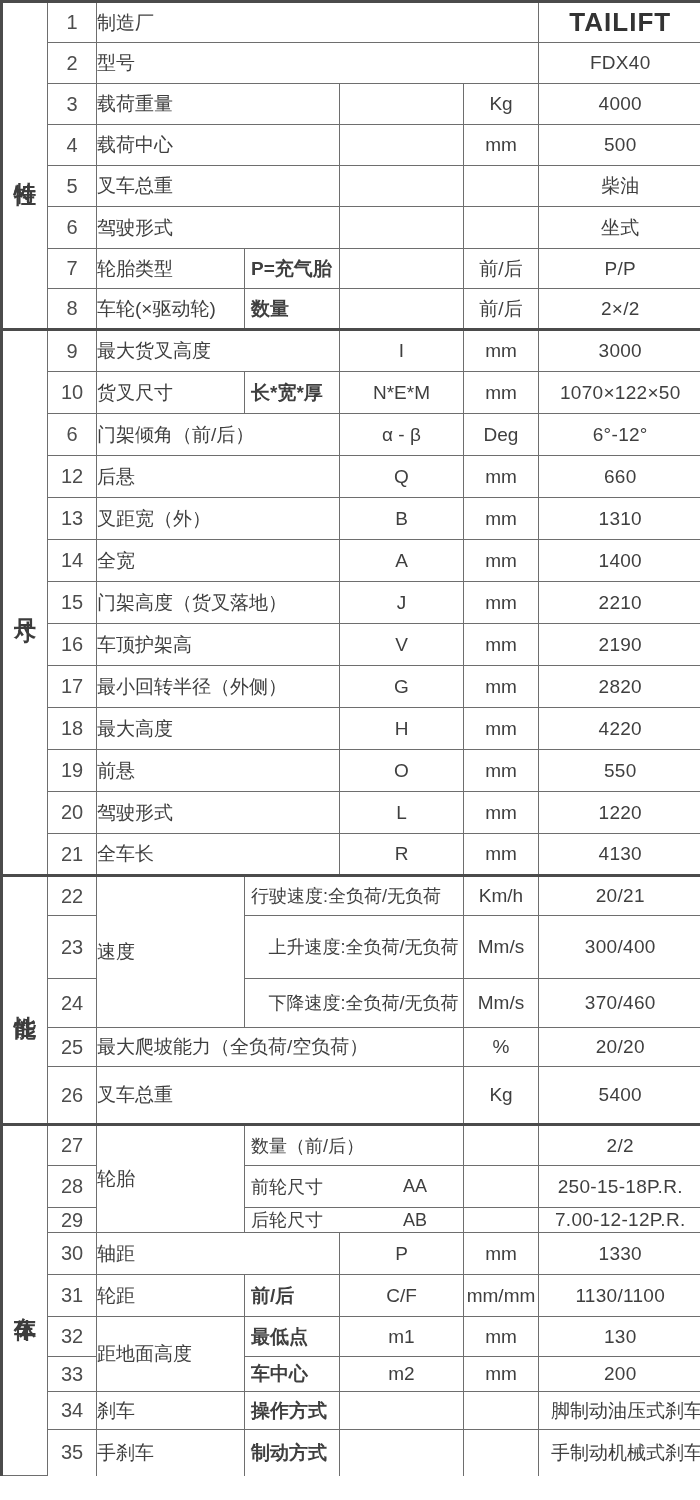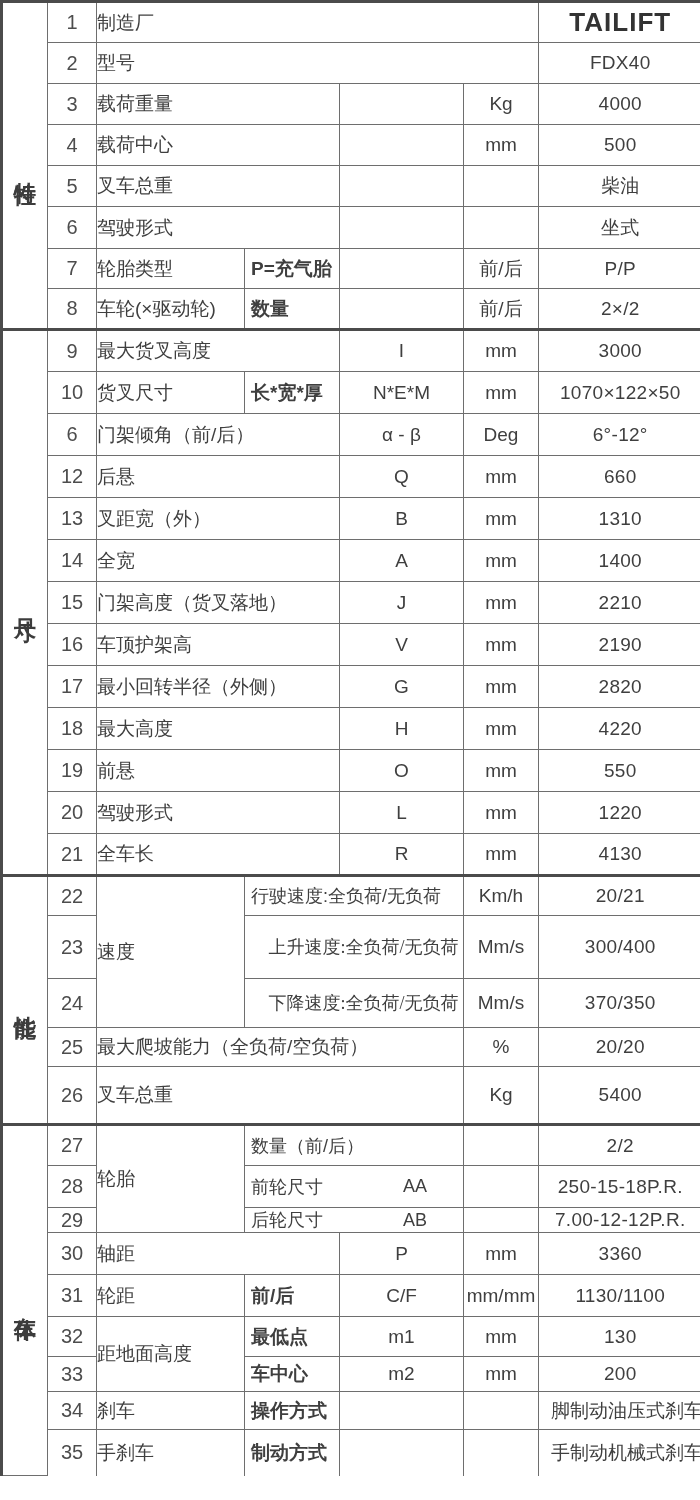--- a/index.html
+++ b/index.html
@@ -28,21 +28,21 @@
   td:last-child{border-right:none;}
   tr:last-child td{border-bottom:none;}
   tr.section-start td{border-top:3px solid #4b4b4b;}
   td.c-num{font-size:20px;color:#4d4d4d;}
   td.c-label,td.c-group{text-align:left;padding-left:0;}
   td.c-sub{text-align:left;padding-left:6px;font-weight:bold;}
   td.c-value{letter-spacing:0.3px;}
   td.c-value.left{text-align:left;padding-left:12px;letter-spacing:0;}
   td.c-value.brand{font-weight:bold;font-size:26px;letter-spacing:1px;color:#333333;}
   td.c-desc,td.c-desc2{text-align:center;font-size:18px;}
-  td.c-desc{padding-left:19px;font-family:Liberation Serif, serif;}
+  td.c-desc{padding-left:19px;}
   .desc2-wrap{
     display:flex;justify-content:space-between;align-items:center;
     padding:0 36px 0 6px;height:100%;
   }
   td.c-cat{background:#ffffff;}
   .cat-wrap{
     writing-mode:vertical-rl;
     text-orientation:upright;
     margin:0 auto;
     font-size:22px;
@@ -235,21 +235,21 @@
       <tr style="height: 63px;">
         <td class="c-num">23</td>
         <td class="c-desc" colspan="2">上升速度:全负荷/无负荷</td>
         <td class="c-unit">Mm/s</td>
         <td class="c-value">300/400</td>
       </tr>
       <tr style="height: 49px;">
         <td class="c-num">24</td>
         <td class="c-desc" colspan="2">下降速度:全负荷/无负荷</td>
         <td class="c-unit">Mm/s</td>
-        <td class="c-value">370/350</td>
+        <td class="c-value">370/460</td>
       </tr>
       <tr style="height: 39px;">
         <td class="c-num">25</td>
         <td class="c-label" colspan="3">最大爬坡能力（全负荷/空负荷）</td>
         <td class="c-unit">%</td>
         <td class="c-value">20/20</td>
       </tr>
       <tr style="height: 58px;">
         <td class="c-num">26</td>
         <td class="c-label" colspan="3">叉车总重</td>
@@ -290,21 +290,21 @@
           </div>
         </td>
         <td class="c-unit"></td>
         <td class="c-value">7.00-12-12P.R.</td>
       </tr>
       <tr style="height: 42px;">
         <td class="c-num">30</td>
         <td class="c-label" colspan="2">轴距</td>
         <td class="c-symbol">P</td>
         <td class="c-unit">mm</td>
-        <td class="c-value">3360</td>
+        <td class="c-value">1330</td>
       </tr>
       <tr style="height: 42px;">
         <td class="c-num">31</td>
         <td class="c-label">轮距</td>
         <td class="c-sub">前/后</td>
         <td class="c-symbol">C/F</td>
         <td class="c-unit">mm/mm</td>
         <td class="c-value">1130/1100</td>
       </tr>
       <tr style="height: 40px;">

